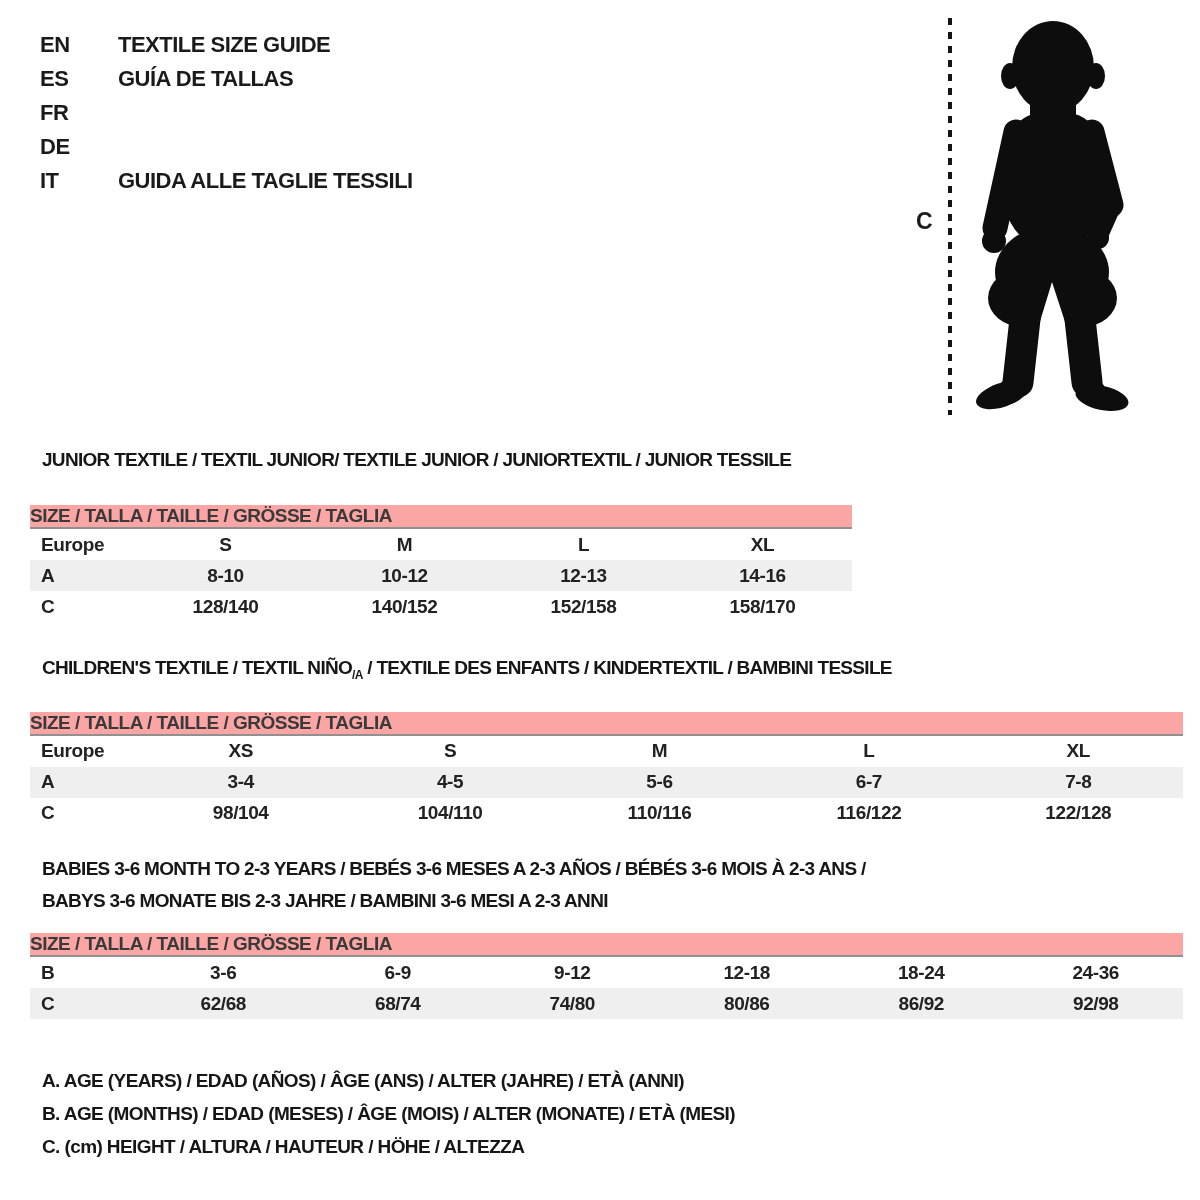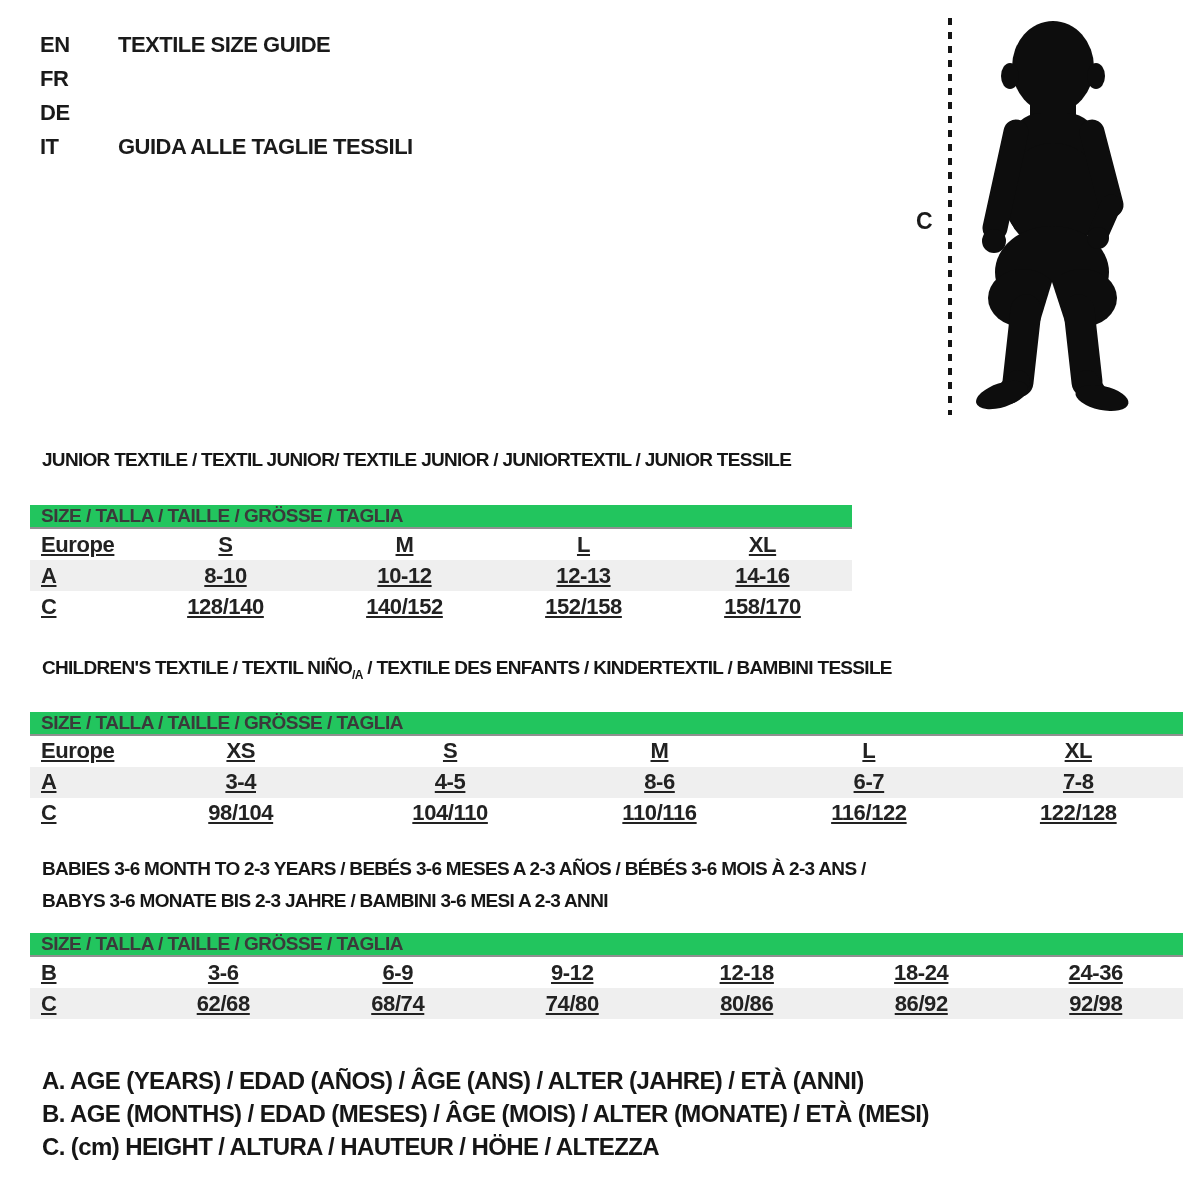--- a/index.html
+++ b/index.html
@@ -19,48 +19,52 @@
   .silhouette{position:absolute;left:952px;top:10px;}
   
   .section{position:absolute;left:30px;margin-top:15px;}
   .sec-junior{top:433px;width:822px;}
   .sec-children{top:641px;width:1153px;}
   .sec-babies{top:842px;width:1153px;}
   .sec-title{margin:0 0 0 12px;font-size:19px;font-weight:700;
     letter-spacing:-0.7px;line-height:24px;color:#161616;}
   .sec-title .sub{font-size:12px;vertical-align:sub;}
   .sec-babies .sec-title{line-height:32px;margin-top:-4px;}
-  .size-bar{background:#22c55e;border-bottom:2px solid #909090;
-    height:22px;line-height:22px;padding-left:11px;
+  .size-bar{background:#fca5a5;border-bottom:2px solid #909090;
+    height:22px;line-height:22px;padding-left:0;
     font-size:19px;font-weight:700;letter-spacing:-0.5px;color:#3a3a3a;}
   .mt-junior{margin-top:33px;}
   .mt-children{margin-top:25px;}
   .mt-babies{margin-top:16px;}
   
   .grid-row{display:grid;height:31px;align-items:center;
-    font-size:22px;font-weight:700;letter-spacing:-0.4px;color:#222;text-decoration:underline;}
+    font-size:19px;font-weight:700;letter-spacing:-0.4px;color:#222;}
   .cols-4{grid-template-columns:106px repeat(4,1fr);}
   .cols-5{grid-template-columns:106px repeat(5,1fr);}
   .cols-6{grid-template-columns:106px repeat(6,1fr);}
   .grid-row .cell{text-align:center;}
   .grid-row .label{text-align:left;padding-left:11px;}
   .row-alt{background:#efefef;}
   
   .legend{position:absolute;left:42px;top:1064px;}
-  .legend-line{font-size:24px;font-weight:700;letter-spacing:-0.6px;line-height:33px;color:#161616;}
+  .legend-line{font-size:19px;font-weight:700;letter-spacing:-0.6px;line-height:33px;color:#161616;}
 </style>
 </head>
 <body>
 
 <div class="page">
 
   <div class="lang-list">
     <div class="lang-row">
       <span class="lang-code">EN</span>
       <span class="lang-label">TEXTILE SIZE GUIDE</span>
+    </div>
+    <div class="lang-row">
+      <span class="lang-code">ES</span>
+      <span class="lang-label">GUÍA DE TALLAS</span>
     </div>
     <div class="lang-row">
       <span class="lang-code">FR</span>
     </div>
     <div class="lang-row">
       <span class="lang-code">DE</span>
     </div>
     <div class="lang-row">
       <span class="lang-code">IT</span>
       <span class="lang-label">GUIDA ALLE TAGLIE TESSILI</span>
@@ -141,21 +145,21 @@
       <span class="cell">XS</span>
       <span class="cell">S</span>
       <span class="cell">M</span>
       <span class="cell">L</span>
       <span class="cell">XL</span>
     </div>
     <div class="grid-row cols-5 row-alt">
       <span class="cell label">A</span>
       <span class="cell">3-4</span>
       <span class="cell">4-5</span>
-      <span class="cell">8-6</span>
+      <span class="cell">5-6</span>
       <span class="cell">6-7</span>
       <span class="cell">7-8</span>
     </div>
     <div class="grid-row cols-5">
       <span class="cell label">C</span>
       <span class="cell">98/104</span>
       <span class="cell">104/110</span>
       <span class="cell">110/116</span>
       <span class="cell">116/122</span>
       <span class="cell">122/128</span>

